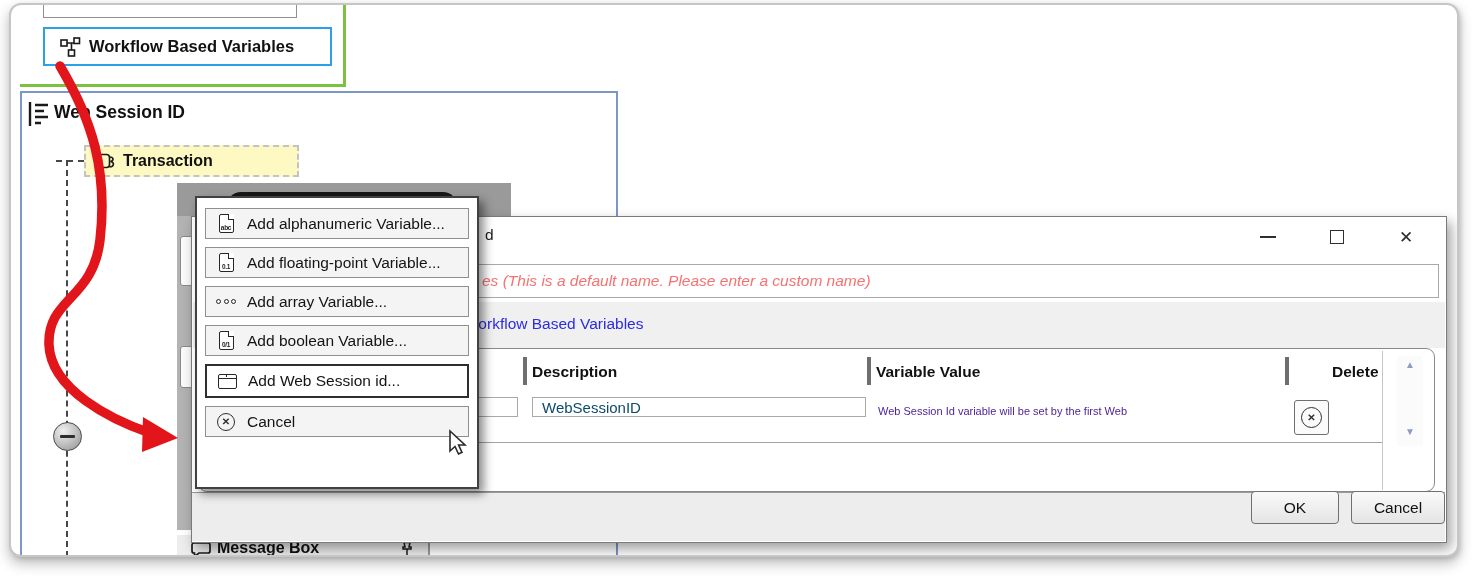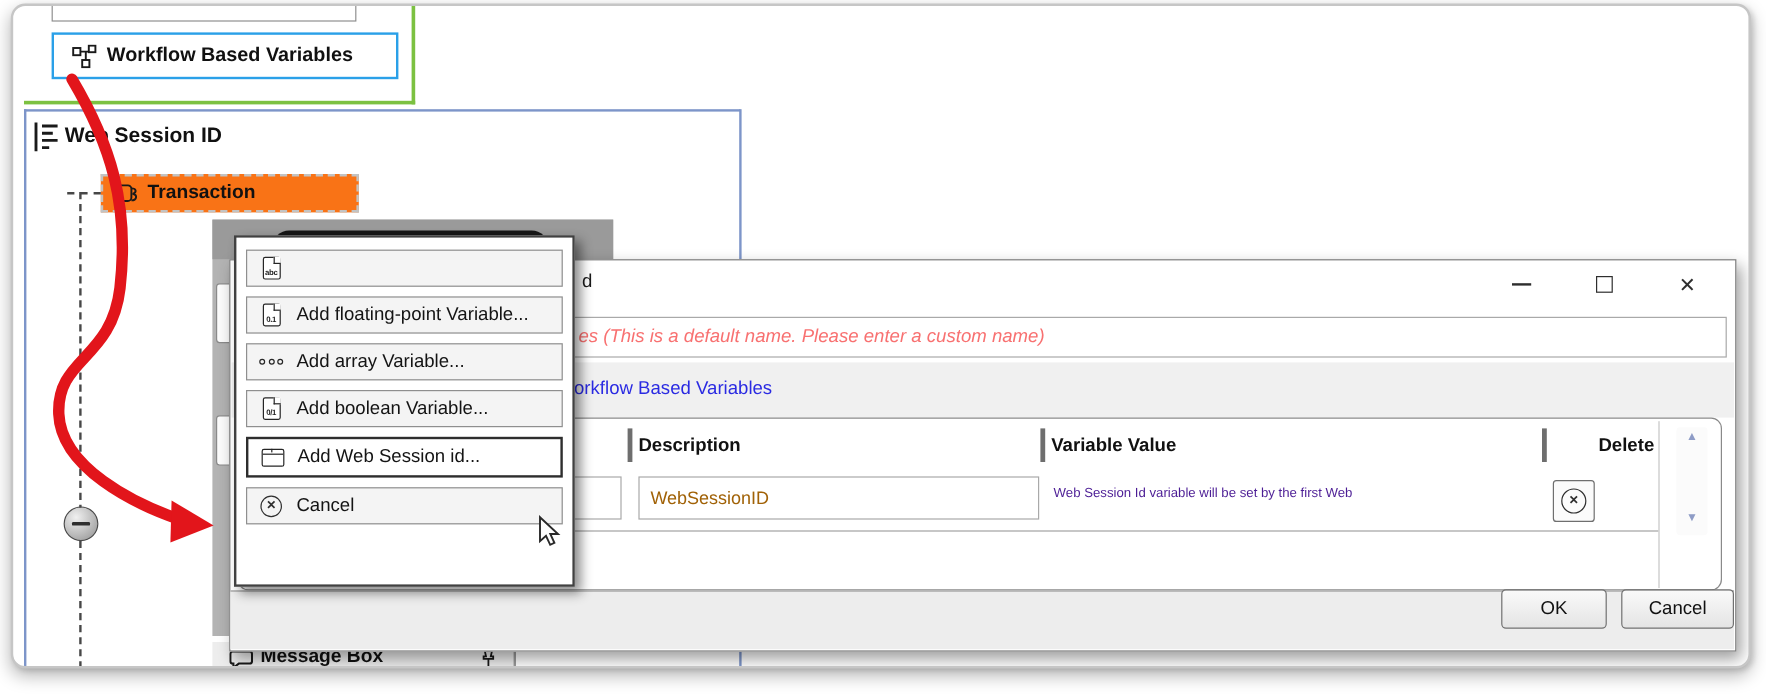--- a/index.html
+++ b/index.html
@@ -12,21 +12,21 @@
   .abs{position:absolute;}
 
   
   .top-partial-box{left:43px;top:-10px;width:254px;height:28px;border:1.5px solid #909090;background:#fff;}
   .green-edge{background:#7cc141;}
   .wbv-button{left:43px;top:27px;width:289px;height:39px;border:2.5px solid #2aa0e8;background:#fff;
               display:flex;align-items:center;padding-left:13px;gap:7px;}
   .wbv-button .lbl{font-weight:bold;font-size:16.5px;color:#111;}
   .blue-line{background:#7d95c9;}
   .ws-label{left:54px;top:102px;font-weight:bold;font-size:17.5px;color:#111;}
-  .transaction{left:84px;top:145px;width:215px;height:32px;border:2px dashed #c3c3c3;background:#f97316;
+  .transaction{left:84px;top:145px;width:215px;height:32px;border:2px dashed #c3c3c3;background:#fef9c3;
                display:flex;align-items:center;gap:5px;padding-left:8px;}
   .transaction .lbl{font-weight:bold;font-size:16px;color:#111;}
   .tree-h{left:56px;top:160px;width:28px;height:0;border-top:2px dashed #474747;}
   .tree-v{left:66px;top:160px;height:397px;width:0;border-left:2px dashed #474747;}
   .collapse{left:53px;top:422px;width:29px;height:29px;border-radius:50%;border:1.5px solid #4a4a4a;
             background:radial-gradient(circle at 35% 30%, #f0f0f0, #bcbcbc 55%, #8f8f8f);
             display:flex;align-items:center;justify-content:center;}
   .collapse .bar{width:15px;height:3.5px;background:#2e2e2e;border-radius:1px;}
   .gray-node{left:177px;top:183px;width:334px;height:347px;background:#b3b3b3;}
   .gray-node .hdr{position:absolute;left:0;top:0;width:100%;height:33px;background:#9a9a9a;}
@@ -45,22 +45,22 @@
   .ctl-min-bar{width:16px;height:2px;background:#2e2e2e;}
   .ctl-max-box{width:14px;height:14px;border:1.8px solid #2e2e2e;}
   .ctl-close-x{font-size:17px;color:#2e2e2e;line-height:1;}
   .dlg-name-input{position:absolute;left:9px;top:47px;width:1238px;height:34px;border:1px solid #a9a9a9;background:#fff;}
   .dlg-red-note{position:absolute;left:290px;top:55px;font-size:15.5px;font-style:italic;color:#f87171;white-space:nowrap;}
   .dlg-band{position:absolute;left:1px;top:85px;width:1252px;height:46px;background:#f0f0f0;}
   .dlg-link{position:absolute;left:272px;top:98px;font-size:15.5px;color:#2b2be2;white-space:nowrap;}
   .dlg-panel{position:absolute;left:6px;top:131px;width:1237px;height:144px;border:1.5px solid #8a8a8a;border-radius:9px;background:#fff;}
   .hdr-bar{position:absolute;width:4px;height:28px;background:#6e6e6e;top:140px;}
   .hdr-lbl{position:absolute;top:146px;font-size:15.5px;font-weight:bold;color:#111;white-space:nowrap;}
-  .cell-input{position:absolute;top:180px;height:36px;border:1px solid #a9a9a9;background:#fff;
-              font-size:15px;color:#a16207;display:flex;align-items:center;padding-left:9px;}
+  .cell-input{position:absolute;top:180px;height:20px;border:1px solid #a9a9a9;background:#fff;
+              font-size:15px;color:#0c4a6e;display:flex;align-items:center;padding-left:9px;}
   .val-text{position:absolute;left:686px;top:188px;font-size:11px;color:#4c1d95;white-space:nowrap;}
   .del-btn{position:absolute;left:1102px;top:183px;width:35px;height:35px;border:1px solid #6f6f6f;border-radius:3px;
            background:#fbfbfb;display:flex;align-items:center;justify-content:center;}
   .circle-x{width:21px;height:21px;border:1.7px solid #2f2f2f;border-radius:50%;display:flex;align-items:center;justify-content:center;
             font-size:10px;font-weight:bold;color:#2f2f2f;line-height:1;}
   .row-line{position:absolute;left:14px;top:225px;width:1176px;height:1px;background:#a3a3a3;}
   .gutter-line{position:absolute;left:1190px;top:134px;width:1px;height:139px;background:#c6c6c6;}
   .scrollbar{position:absolute;left:1205px;top:139px;width:26px;height:90px;background:#fbfbfb;border-radius:3px;}
   .scroll-arrow{position:absolute;left:0;width:26px;text-align:center;font-size:10px;color:#8e9cc6;}
   .dlg-footer{position:absolute;left:0;top:275px;width:1253px;height:49px;background:#ededed;border-top:1px solid #9a9a9a;}
@@ -221,20 +221,21 @@
         <div class="dlg-btn" style="left:1159px;width:94px;">Cancel</div>
       </div>
 
       <div class="abs menu">
         <div class="menu-item">
           <span class="ico-slot">
             <span class="doc-icon">
                 <span class="doc-txt">abc</span>
               </span>
           </span>
+          <span class="lbl">Add alphanumeric Variable...</span>
         </div>
         <div class="menu-item">
           <span class="ico-slot">
             <span class="doc-icon">
                 <span class="doc-txt">0.1</span>
               </span>
           </span>
           <span class="lbl">Add floating-point Variable...</span>
         </div>
         <div class="menu-item">

